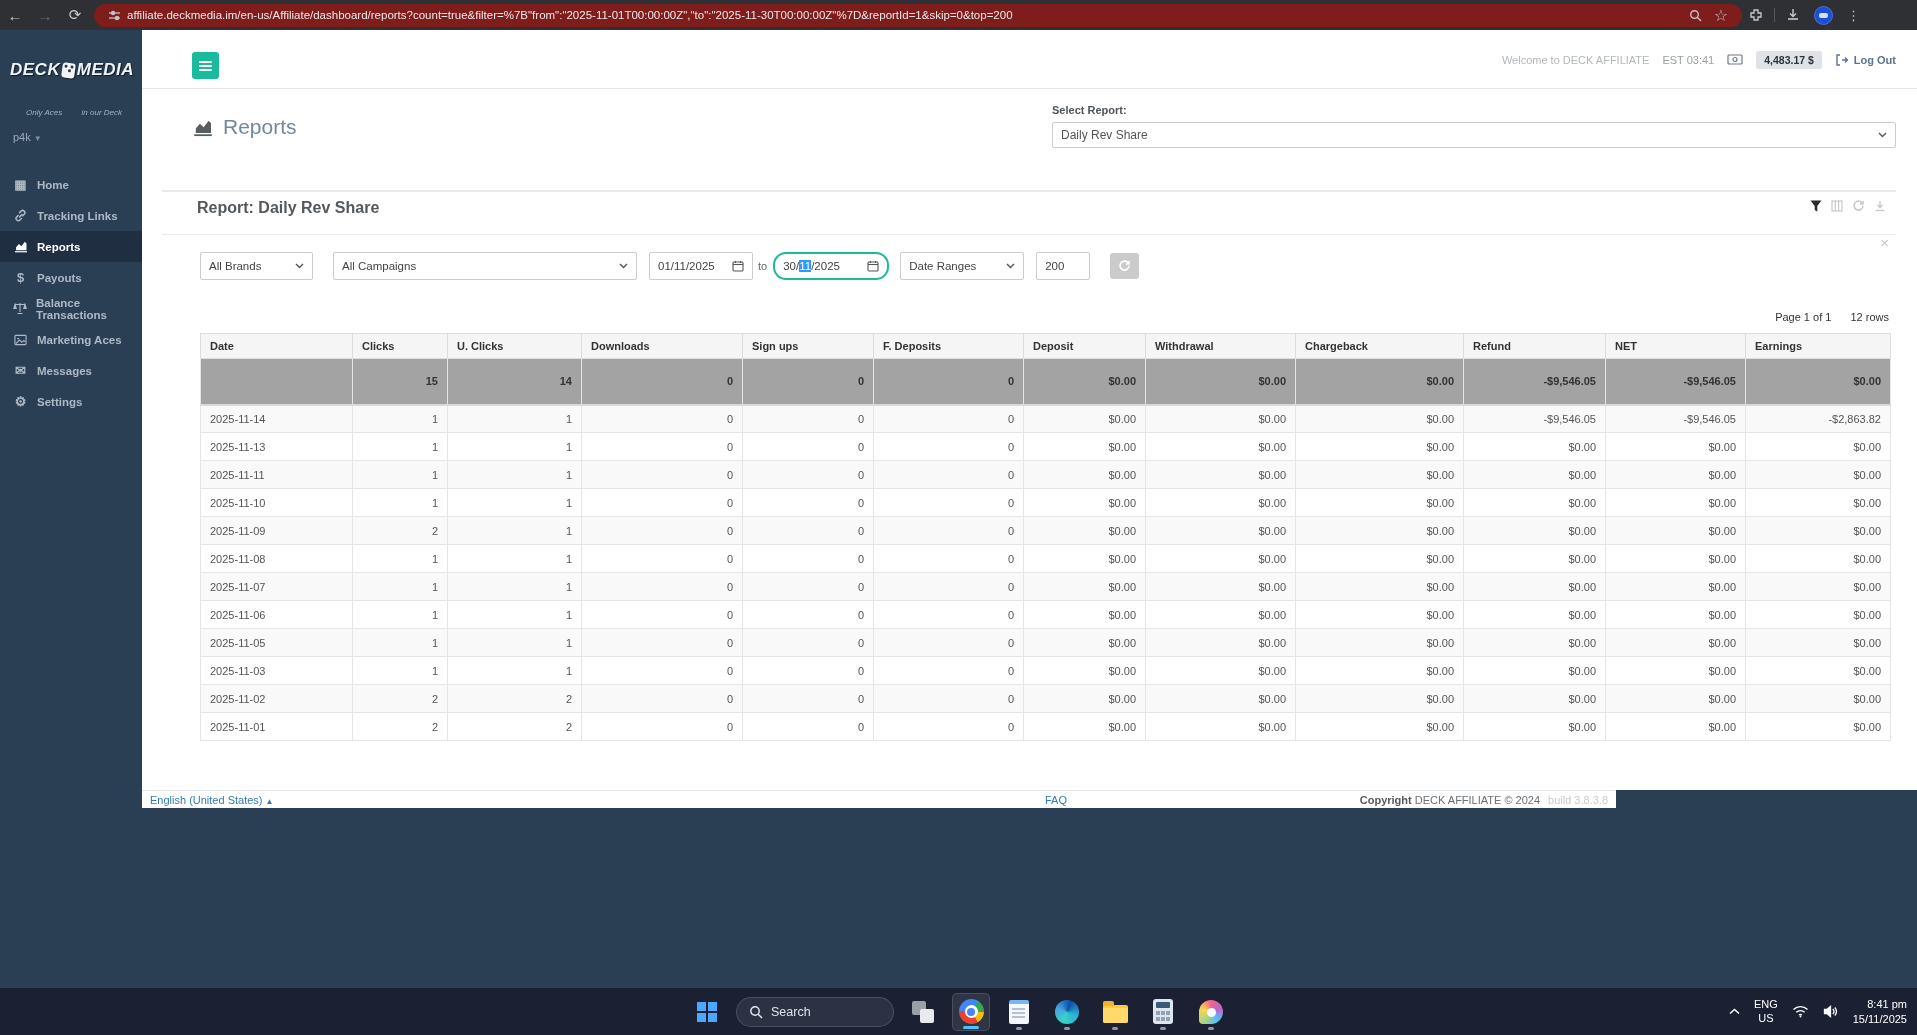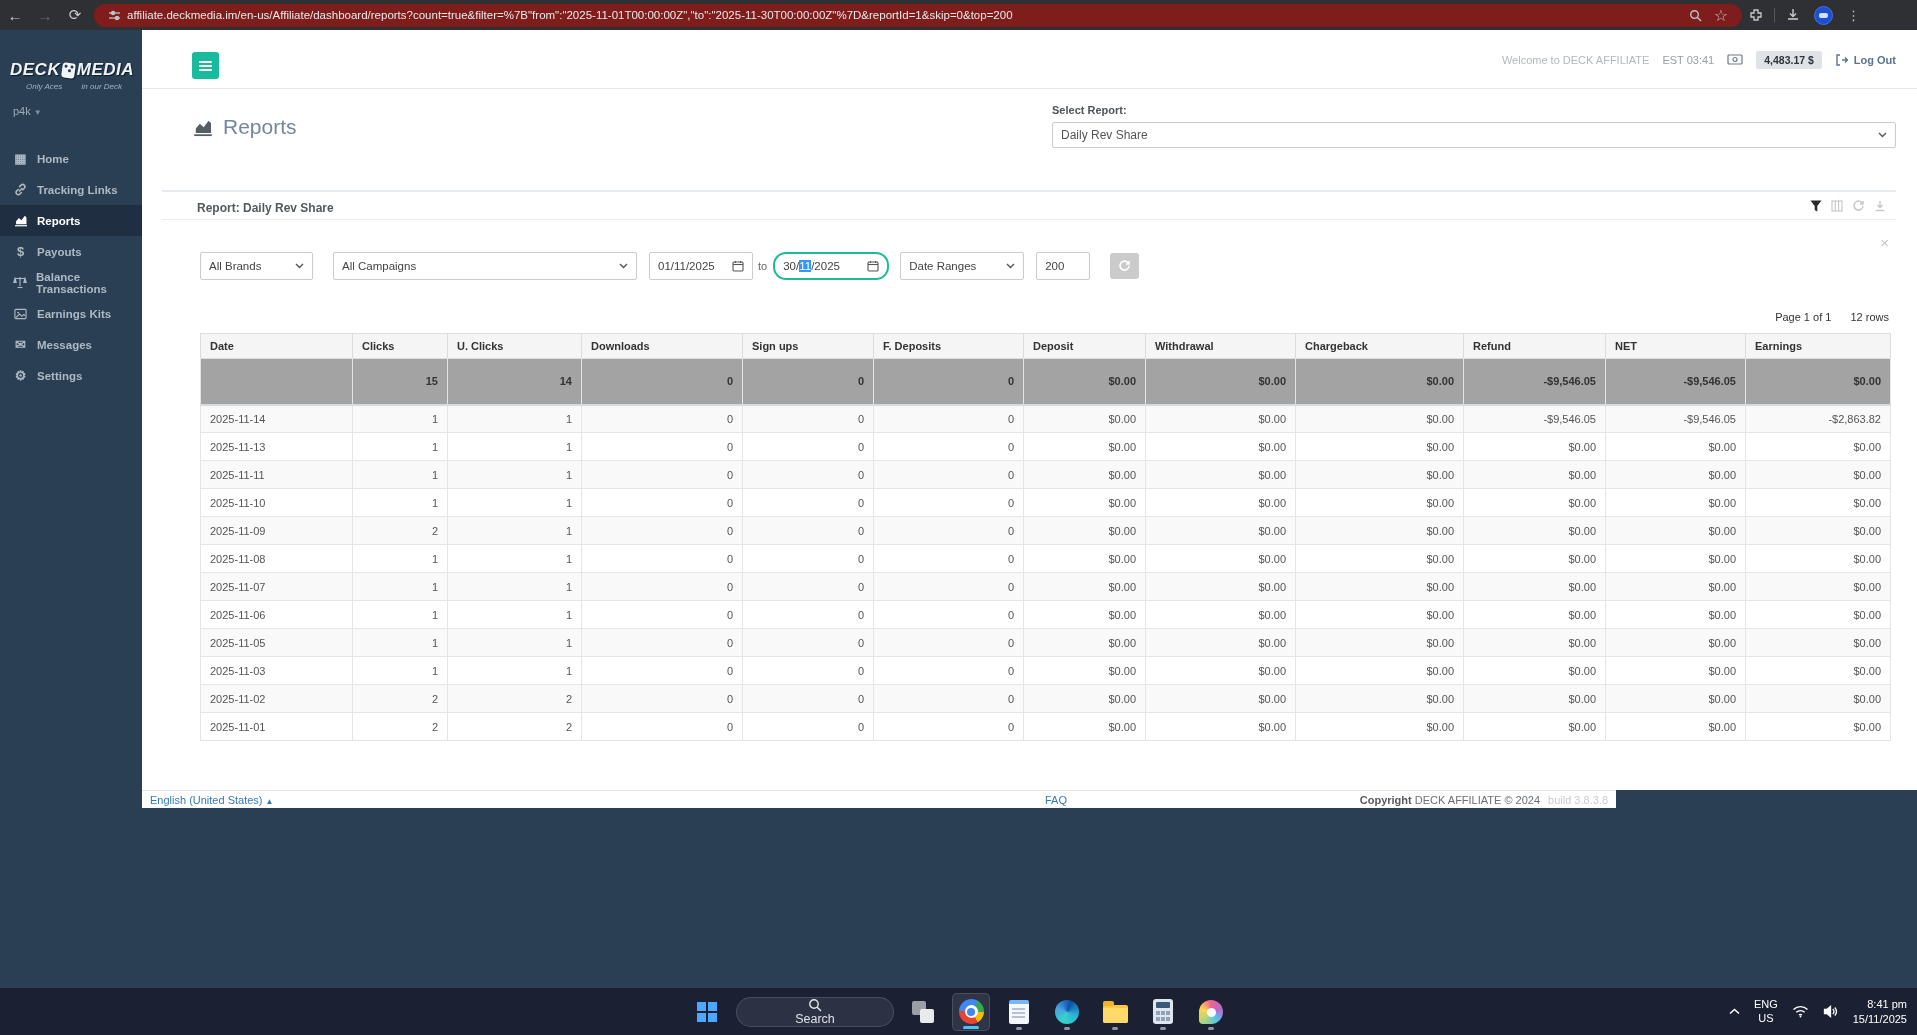--- a/index.html
+++ b/index.html
@@ -19,21 +19,21 @@
   #profile-avatar:after{ content:""; position:absolute; left:4px; top:6px; width:9px; height:5px; background:#cfe0ff; border-radius:2px; }
 
   
   #sidebar { position:absolute; top:30px; left:0; width:142px; bottom:47px; background:#2A3F54; color:#aeb9c4; }
   #brand { padding:30px 8px 0 10px; }
   #brand-row { display:flex; align-items:center; justify-content:center; }
   .brand-word { font-size:17px; font-weight:bold; font-style:italic; color:#eef3f8; letter-spacing:0.5px; text-shadow:1px 1px 1px #101a24; }
   #brand-dice { width:15px; height:15px; background:#f2f5f8; border-radius:3px; transform:rotate(8deg); margin:0 2px; position:relative; box-shadow:1px 1px 1px #101a24; }
   #brand-dice i { position:absolute; width:3px; height:3px; background:#25364a; border-radius:50%; }
   #brand-dice i:nth-child(1){ left:2px; top:2px; } #brand-dice i:nth-child(2){ right:2px; top:2px; } #brand-dice i:nth-child(3){ left:6px; top:6px; }
-  #brand-tagline { display:flex; justify-content:space-between; padding:2px 12px 0 16px; font-style:italic; font-size:8px; color:#9fb3c8; }
+  #brand-tagline { display:flex; justify-content:space-between; padding:2px 12px 0 16px; font-style:italic; font-size:8px; color:#9fb3c8;margin-top:26px; }
   #account-select { padding:14px 0 0 13px; font-size:11px; color:#9aa9b7; cursor:pointer; }
   #account-select .caret { font-size:8px; color:#7e8f9e; }
   #side-nav { margin-top:26px; }
   .side-item { display:flex; align-items:center; height:31px; padding-left:13px; font-size:11.5px; font-weight:bold; color:#aeb9c4; cursor:pointer; }
   .side-item .s-ico { width:15px; height:15px; margin-right:9px; display:flex; align-items:center; justify-content:center; color:#aeb9c4; font-size:13px; }
   .side-item.active { background:#1f2f41; color:#ffffff; }
   .side-item.active .s-ico { color:#ffffff; }
 
   
   #main { position:absolute; left:142px; top:30px; width:1775px; height:760px; background:#ffffff; }
@@ -50,21 +50,21 @@
   #title-row { position:absolute; top:60px; left:0; right:0; height:100px; }
   #page-title { position:absolute; left:50px; top:25px; display:flex; align-items:center; gap:9px; font-size:21px; color:#73879C; }
   #page-title .t-ico { color:#565d63; display:flex; }
   #select-report-block { position:absolute; right:21px; top:14px; width:844px; }
   #select-report-label { font-size:11px; font-weight:bold; color:#4e5459; }
   .fake-select { margin-top:6px; height:26px; border:1px solid #cccccc; border-radius:2px; background:#ffffff; display:flex; align-items:center; padding:0 8px; font-size:12px; color:#555555; cursor:pointer; justify-content:space-between; }
   .fake-select .chev { color:#555; display:flex; }
 
   
   #report-panel { position:absolute; left:20px; right:21px; top:160px; height:576px; border-top:2px solid #E6E9ED; background:#fff; }
-  #panel-title-bar { height:28px; line-height:32px; border-bottom:1px solid #ececec; padding-left:35px; font-size:12px; font-weight:bold; color:#54595e; }
+  #panel-title-bar { height:43px; line-height:32px; border-bottom:1px solid #ececec; padding-left:35px; font-size:16px; font-weight:bold; color:#54595e; }
   #panel-tools { position:absolute; right:10px; top:8px; display:flex; gap:9px; align-items:center; }
   #panel-tools .p-ico { cursor:pointer; display:flex; }
   #filter-close { position:absolute; right:7px; top:46px; color:#c3c6c9; font-size:15px; line-height:10px; cursor:pointer; }
 
   #filter-row { position:absolute; left:38px; top:60px; display:flex; align-items:center; }
   .ctl { height:28px; border:1px solid #cccccc; border-radius:2px; background:#fff; font-size:11.5px; color:#444; display:flex; align-items:center; padding:0 8px; }
   .sel { justify-content:space-between; cursor:pointer; }
   .sel .chev { color:#555; display:flex; margin-left:6px; }
   #brands-select { width:113px; margin-right:20px; }
   #campaigns-select { width:304px; margin-right:12px; }
@@ -100,21 +100,21 @@
 
   
   #taskbar { position:absolute; left:0; bottom:0; width:1917px; height:47px; background:#1b2133; display:flex; align-items:center; z-index:60; }
   #tb-center { position:absolute; left:688px; display:flex; align-items:center; gap:10px; height:47px; }
   .tb-app { width:38px; height:38px; display:flex; align-items:center; justify-content:center; border-radius:5px; position:relative; cursor:pointer; }
   .tb-app .run-dot { position:absolute; bottom:1px; left:50%; transform:translateX(-50%); width:6px; height:3px; border-radius:2px; background:#8d93a0; }
   .tb-app.active { background:rgba(255,255,255,0.09); border:1px solid rgba(255,255,255,0.13); }
   .tb-app.active .run-dot { width:16px; background:#4cc2ff; }
   #start-btn { display:grid; grid-template-columns:9px 9px; grid-template-rows:9px 9px; gap:2px; }
   #start-btn i { background:#4da6ff; }
-  #search-pill { width:158px; height:30px; border-radius:15px; background:rgba(255,255,255,0.08); border:1px solid rgba(255,255,255,0.14); display:flex; align-items:center; padding:0 12px; color:#e8eaf0; cursor:text;flex-direction:column; }
+  #search-pill { width:158px; height:30px; border-radius:15px; background:rgba(255,255,255,0.08); border:1px solid rgba(255,255,255,0.14); display:flex; align-items:center; padding:0 12px; gap:8px; color:#e8eaf0; cursor:text; }
   #search-pill .s-txt { font-size:12.5px; color:#dfe3ea; }
   #taskview-ico { position:relative; width:22px; height:22px; }
   #taskview-ico .b1 { position:absolute; left:0; top:0; width:14px; height:14px; background:#9aa0a6; border-radius:2px; }
   #taskview-ico .b2 { position:absolute; right:0; bottom:0; width:14px; height:14px; background:#e8eaed; border-radius:2px; }
   .chrome-ball { width:25px; height:25px; border-radius:50%; background:conic-gradient(from 150deg, #ea4335 0 120deg, #4285f4 120deg 240deg, #34a853 240deg 300deg, #fbbc05 300deg 360deg); position:relative; }
   .chrome-ball:before { content:""; position:absolute; left:6px; top:6px; width:13px; height:13px; border-radius:50%; background:#ffffff; }
   .chrome-ball:after { content:""; position:absolute; left:8.5px; top:8.5px; width:8px; height:8px; border-radius:50%; background:#4285f4; }
   #notepad-ico { width:20px; height:24px; background:#f4f7fb; border-radius:2px; border-top:4px solid #79b6f2; position:relative; }
   #notepad-ico:before { content:""; position:absolute; left:3px; top:4px; width:13px; height:2px; background:#b6c2cf; box-shadow:0 4px 0 #b6c2cf, 0 8px 0 #b6c2cf; }
   #edge-ico { width:24px; height:24px; border-radius:50%; background:conic-gradient(from 200deg, #35d4c7, #4aa4e0, #0b50aa, #2bb3d4, #35d4c7); }
@@ -233,21 +233,21 @@
       <span>Balance Transactions</span>
     </div>
     <div class="side-item">
       <span class="s-ico">
         <svg width="13" height="12" viewBox="0 0 14 12" fill="none" stroke="currentColor" stroke-width="1.2">
             <rect x="1" y="1" width="12" height="10" rx="1"></rect>
             <circle cx="4.5" cy="4.5" r="1" fill="currentColor" stroke="none"></circle>
             <path d="M2 10 6 6l2.5 2.5L10.5 6.5 12 8" fill="none"></path>
           </svg>
       </span>
-      <span>Earnings Kits</span>
+      <span>Marketing Aces</span>
     </div>
     <div class="side-item">
       <span class="s-ico">✉</span>
       <span>Messages</span>
     </div>
     <div class="side-item">
       <span class="s-ico">⚙</span>
       <span>Settings</span>
     </div>
   </nav>

